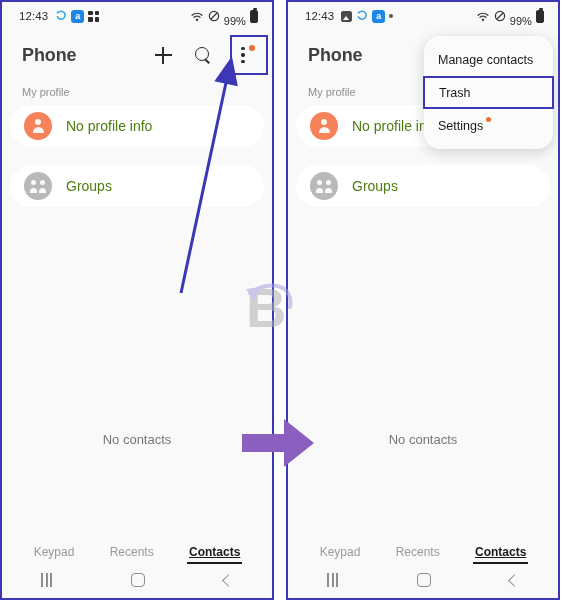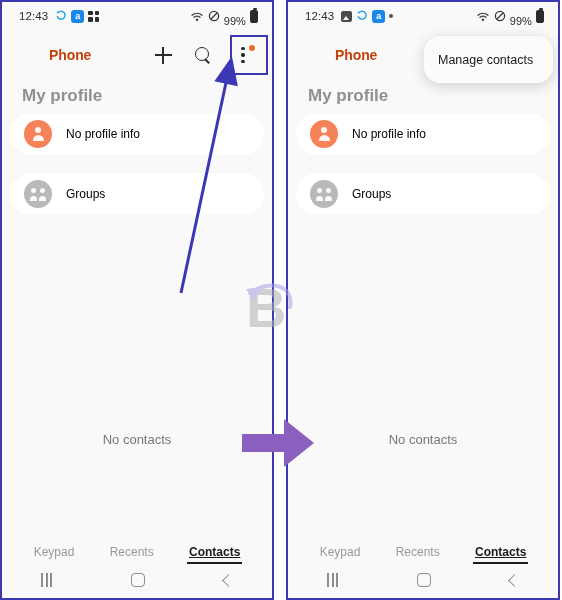--- a/index.html
+++ b/index.html
@@ -131,25 +131,24 @@
   
   .appbar {
     flex: 0 0 50px;
     display: flex;
     align-items: center;
     padding: 0 14px 0 20px;
     background: #f9f9f9;
     position: relative;
   }
   .app-title {
-    font-size: 14px;
+    font-size: 18px;
     font-weight: bold;
-    color: #c2410c;
+    color: #404040;
     letter-spacing: -.1px;
-    margin-left: 27px;
   }
   .appbar-actions {
     margin-left: auto;
     display: flex;
     align-items: center;
     gap: 10px;
   }
   .act {
     width: 30px; height: 30px;
     display: flex;
@@ -211,24 +210,23 @@
     position: absolute;
     border: 2.5px solid #3b37b5;
     background: transparent;
     pointer-events: none;
   }
 
   
   .content { flex: 1 1 auto; position: relative; }
 
   .section-label {
-    font-size: 17px;
+    font-size: 11px;
     color: #909090;
     padding: 6px 0 7px 20px;
-    font-weight: bold;
   }
 
   .card {
     background: #ffffff;
     margin: 0 8px 8px 8px;
     border-radius: 22px;
     height: 42px;
     display: flex;
     align-items: center;
     padding: 0 14px;
@@ -272,22 +270,22 @@
     position: absolute;
     background: rgba(255,255,255,.92);
   }
   .av-group .h1 { width: 5px; height: 5px; border-radius: 50%; left: 1px; top: 0; }
   .av-group .h2 { width: 5px; height: 5px; border-radius: 50%; right: 1px; top: 0; }
   .av-group .b1 { width: 7px; height: 5px; border-radius: 4px 4px 0 0; left: 0; bottom: 0; }
   .av-group .b2 { width: 7px; height: 5px; border-radius: 4px 4px 0 0; right: 0; bottom: 0; }
 
   .card-label {
     margin-left: 14px;
-    font-size: 12px;
-    color: #000000;
+    font-size: 14px;
+    color: #4d7c0f;
     white-space: nowrap;
   }
 
   .empty-text {
     position: absolute;
     top: 352px;
     left: 0; right: 0;
     text-align: center;
     font-size: 13px;
     color: #777;
@@ -603,20 +601,27 @@
             <i></i>
           </span>
         <span class="nav-home"></span>
         <span class="nav-back"></span>
       </div>
 
       <div class="menu">
         <div class="menu-item">
           <span>Manage contacts</span>
         </div>
+        <div class="menu-item highlighted">
+          <span>Trash</span>
+        </div>
+        <div class="menu-item">
+          <span>Settings</span>
+          <span class="menu-badge"></span>
+        </div>
       </div>
     </div>
   </div>
 
   <svg class="watermark" viewBox="0 0 100 62">
     <text x="14" y="52" font-family="Liberation Sans, sans-serif" font-size="56" font-weight="bold" fill="#b0b0b0">B</text>
     <path d="M18 18 C38 4, 62 10, 58 32" stroke="#a99ee0" stroke-width="4" fill="none" stroke-linecap="round"></path>
     <polygon points="14,14 30,12 22,26" fill="#a99ee0"></polygon>
   </svg>
 

